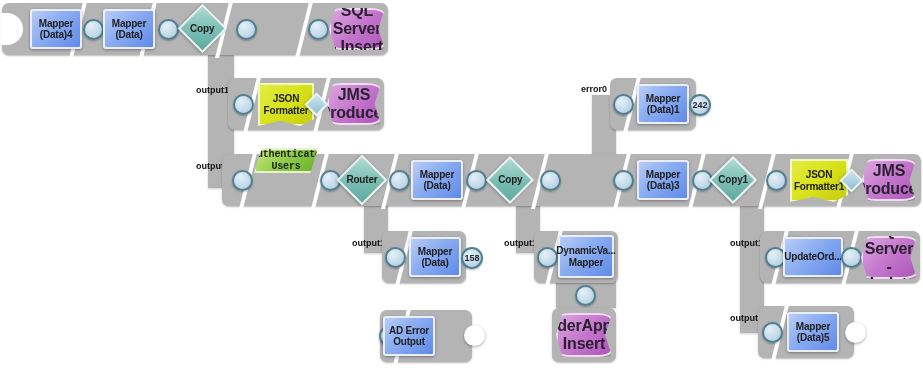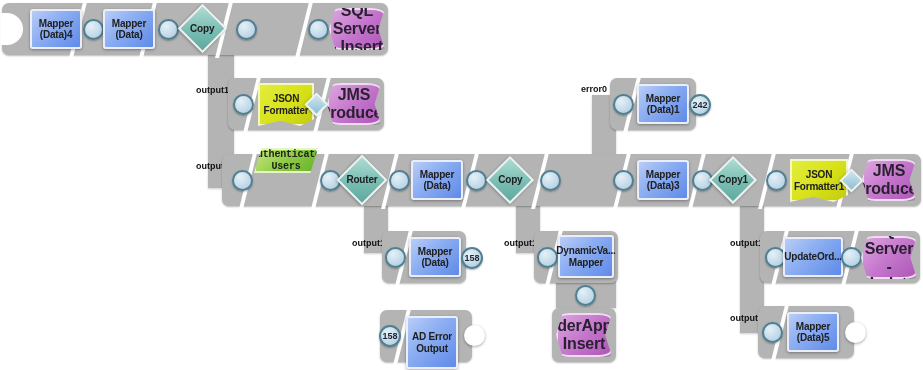--- a/index.html
+++ b/index.html
@@ -220,21 +220,21 @@
 
   <div class="port" style="left:385px;top:247px;width:21px;height:21px;"></div>
   <div class="node nd-box" style="left:409px;top:237px;width:52px;height:40px;">Mapper
 (Data)</div>
   <div class="badge" style="left:461px;top:247px;width:22px;height:22px;">158</div>
 
   <div class="lane" style="left:380px;top:310px;width:92px;height:52px;"></div>
   <div class="slash" style="left:400px;top:309px;width:4px;height:56px;transform:skewX(-14deg);"></div>
 
   <div class="badge" style="left:379px;top:325px;width:22px;height:22px;">158</div>
-  <div class="node nd-box" style="left:406px;top:316px;width:52px;height:53px;">AD Error
+  <div class="node nd-box" style="left:383px;top:316px;width:52px;height:40px;">AD Error
 Output</div>
   <div class="port open" style="left:464px;top:325px;width:21px;height:21px;"></div>
 
   <div class="blabel" style="left:504px;top:238px;">output1</div>
 
   <div class="lane" style="left:534px;top:231px;width:84px;height:52px;"></div>
   <div class="slash" style="left:552px;top:230px;width:4px;height:56px;transform:skewX(-14deg);"></div>
 
   <div class="port" style="left:537px;top:247px;width:21px;height:21px;"></div>
   <div class="node nd-box" style="left:558px;top:235px;width:56px;height:43px;">DynamicVa...

